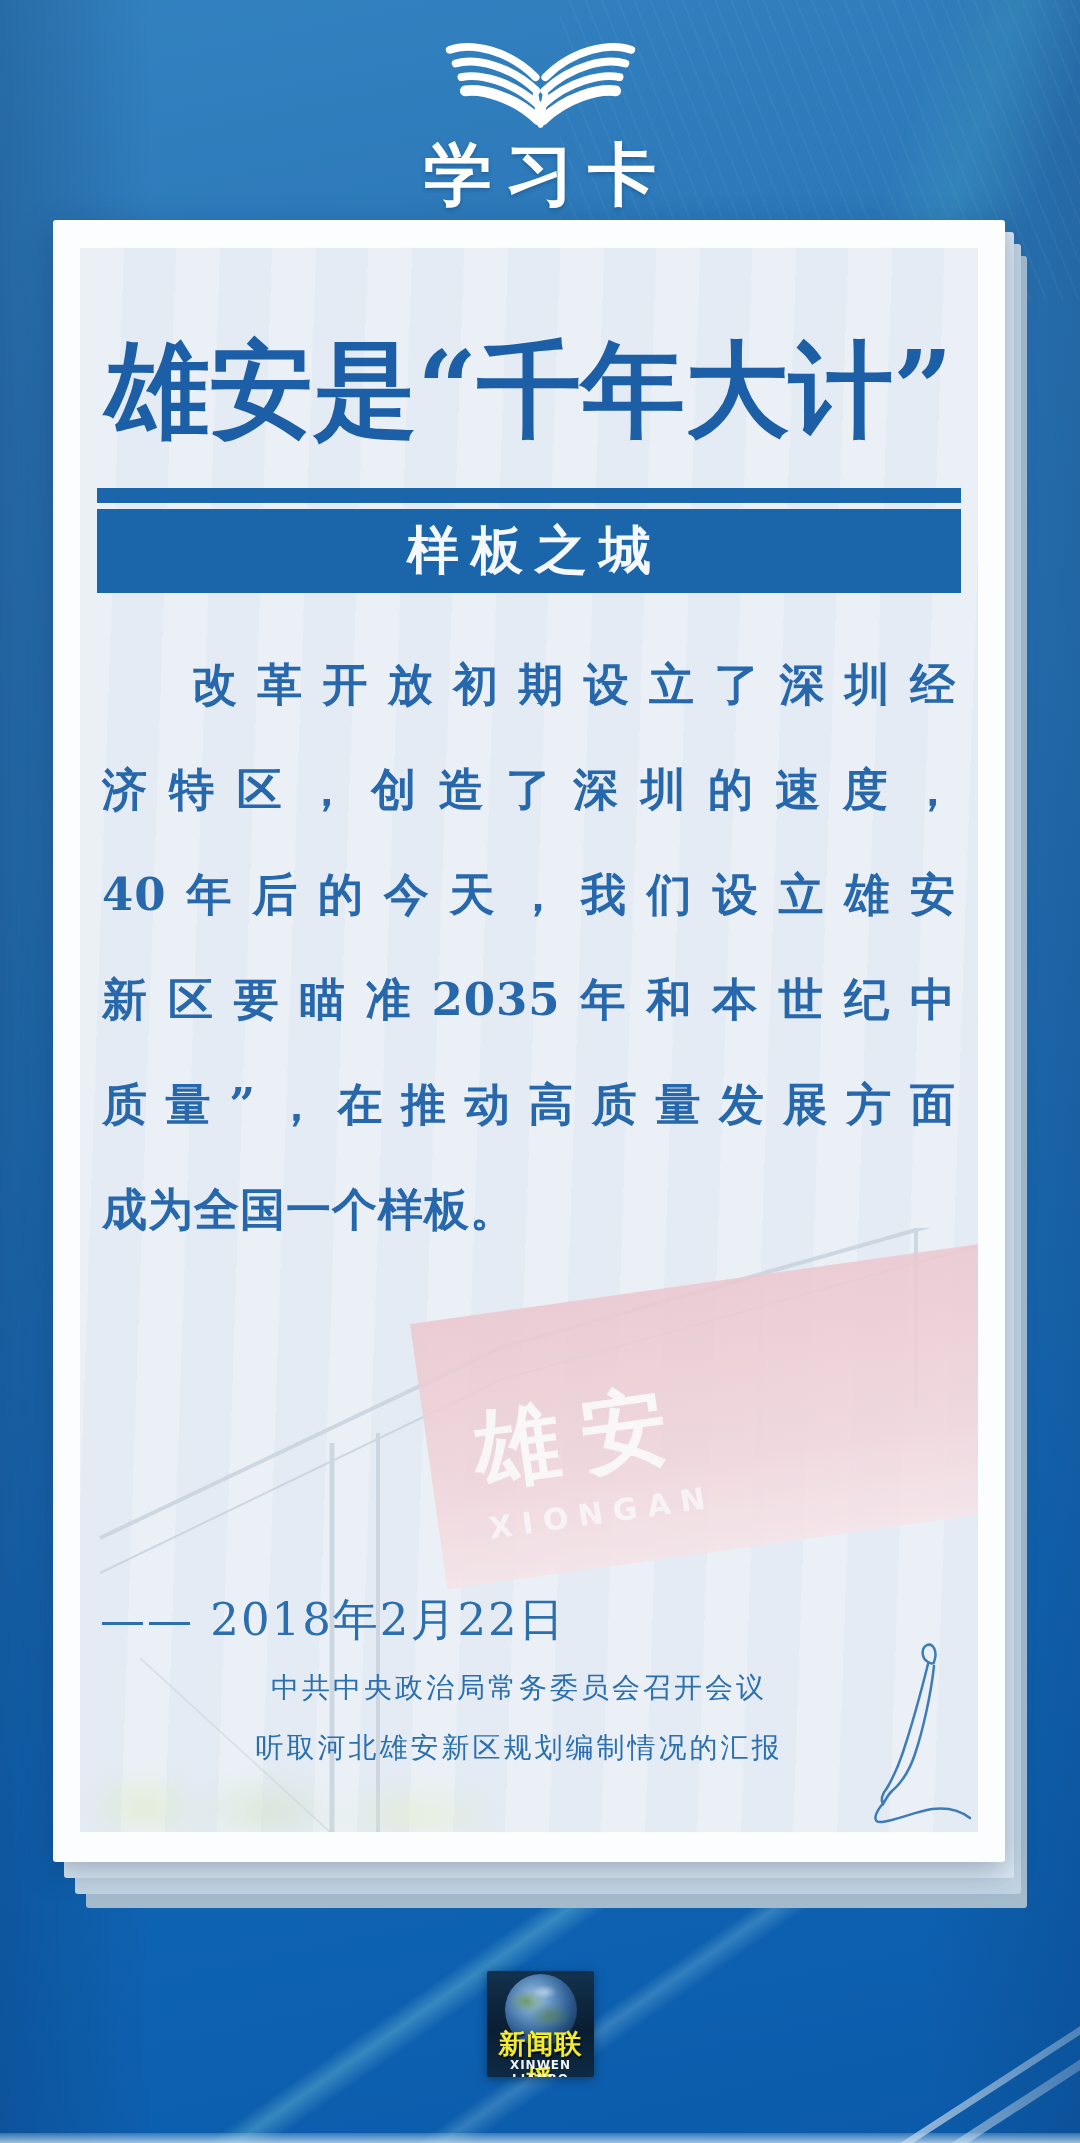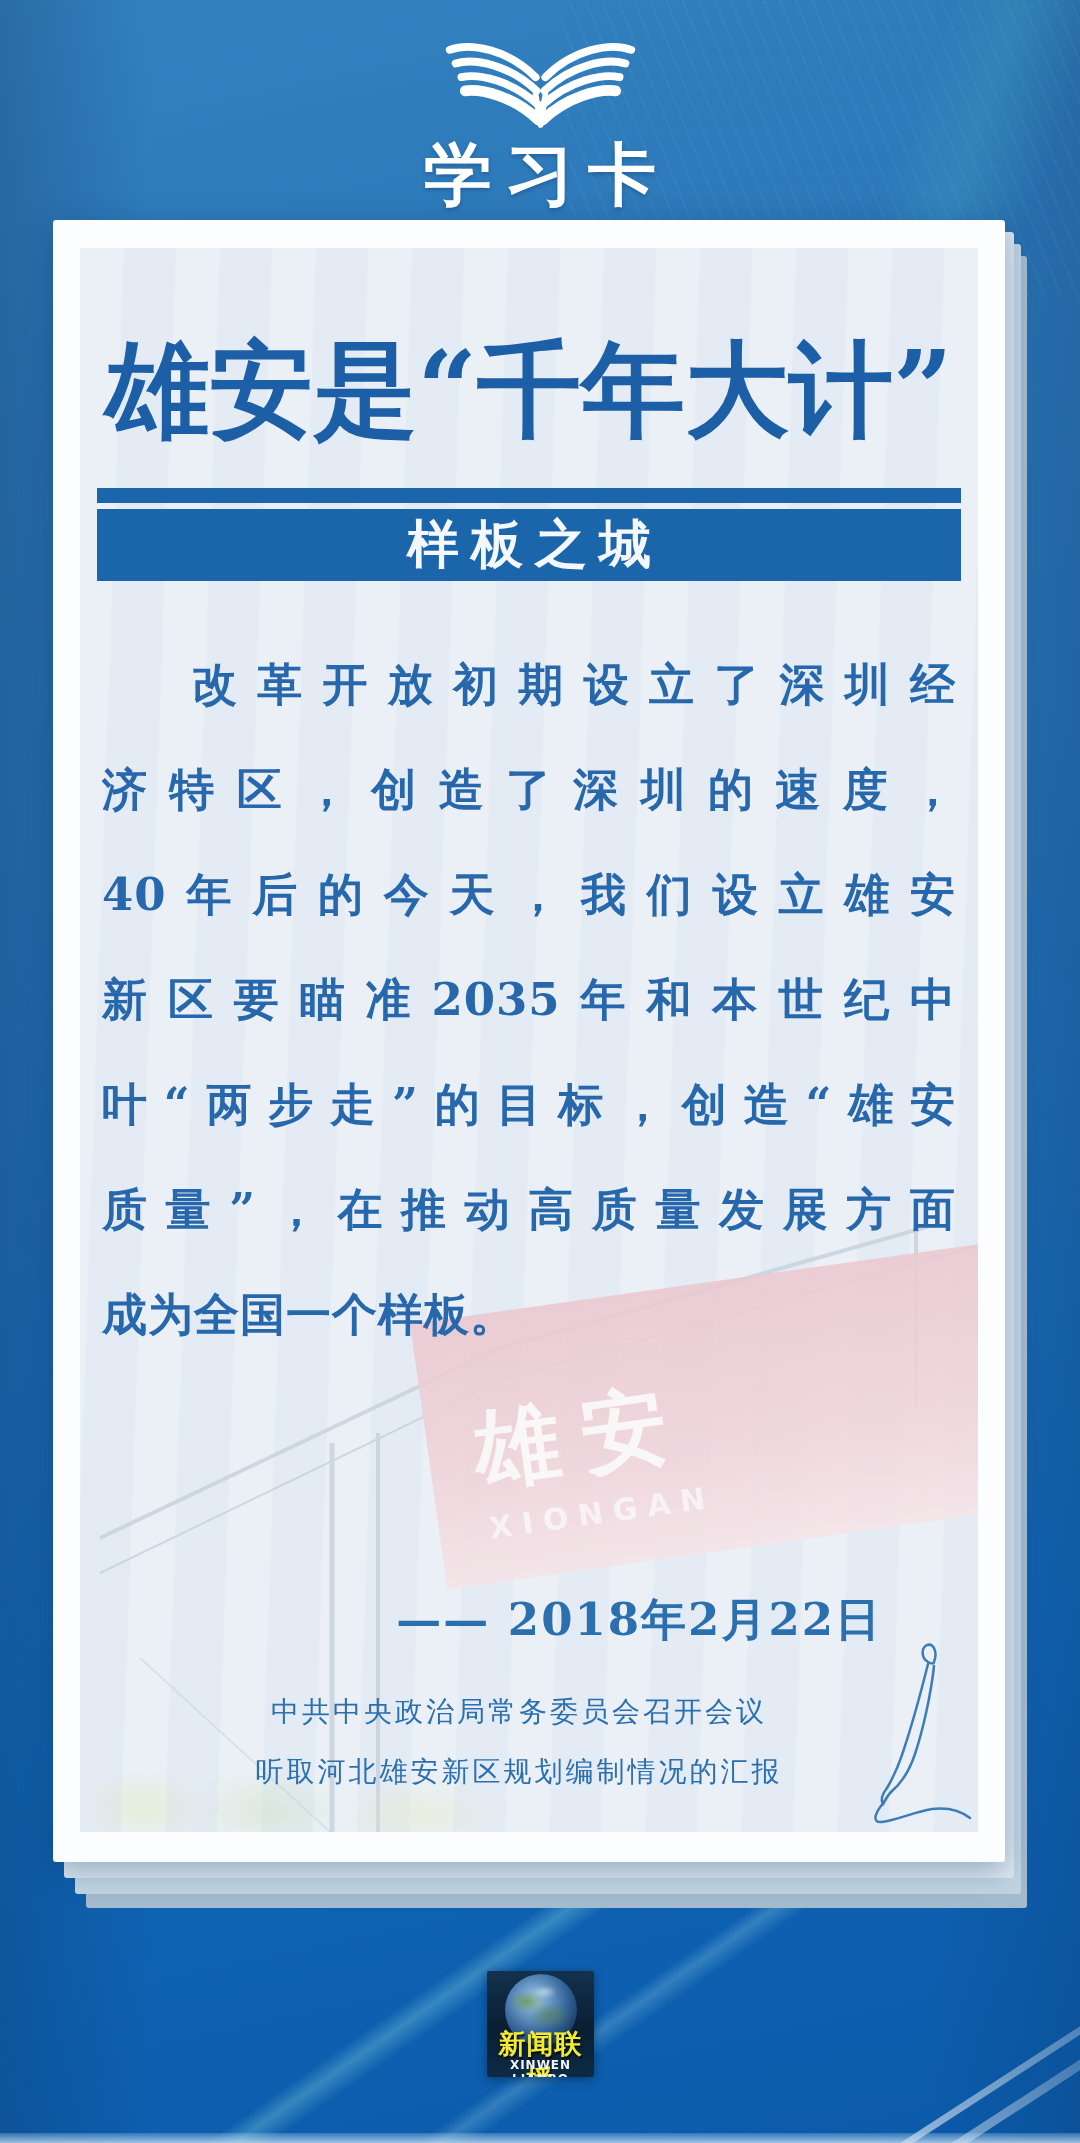--- a/index.html
+++ b/index.html
@@ -56,32 +56,32 @@
   .trees{position:absolute;left:8px;bottom:0;width:470px;height:100px;opacity:.5;filter:blur(7px);
     background:
       radial-gradient(90px 55px at 12% 75%,#dde9bb 0%,rgba(221,233,187,0) 70%),
       radial-gradient(110px 60px at 38% 80%,#cfe2c0 0%,rgba(207,226,192,0) 70%),
       radial-gradient(120px 55px at 70% 85%,#e4ecc6 0%,rgba(228,236,198,0) 72%);}
 
   
   .card-title{position:absolute;top:74px;left:0;right:0;text-align:center;
     font-size:104px;font-weight:bold;color:#1d5fa6;font-family:"DejaVu Serif",serif;}
   .banner-thin{position:absolute;top:240px;left:17px;right:17px;height:15px;background:#1b65ab;}
-  .banner-main{position:absolute;top:261px;left:17px;right:17px;height:72px;background:#1b65ab;
+  .banner-main{position:absolute;top:261px;left:17px;right:17px;height:84px;background:#1b65ab;
     display:flex;align-items:center;justify-content:center;}
   .banner-label{color:#f4f8fc;font-size:52px;font-weight:bold;letter-spacing:12px;text-indent:12px;
     font-family:"DejaVu Serif",serif;}
   .body-block{position:absolute;top:384px;left:22px;right:22px;color:#2767ac;
     font-family:"DejaVu Serif",serif;font-weight:600;font-size:45px;line-height:105px;}
   .body-line{text-align:justify;text-align-last:justify;letter-spacing:1px;}
   .body-line.first{text-indent:2em;}
   .body-line.last{text-align:right;text-align-last:left;}
 
   .attribution{position:absolute;left:20px;right:40px;top:1342px;color:#2b6fae;font-family:"DejaVu Serif",serif;}
-  .attr-date{text-align:right;padding-right:56px;font-size:45px;font-weight:700;margin-bottom:32px;letter-spacing:2px;}
+  .attr-date{padding-right:56px;font-size:45px;font-weight:400;margin-bottom:8px;letter-spacing:2px;}
   .attr-line{text-align:center;font-size:28px;font-weight:400;line-height:60px;letter-spacing:3px;}
 
   .pen-icon{position:absolute;right:2px;top:1392px;}
 
   
   .tv-logo{position:absolute;left:487px;top:1971px;width:107px;height:106px;overflow:hidden;border-radius:2px;
     background:linear-gradient(180deg,#13314e 0%,#0a1e32 55%,#0d2a45 100%);box-shadow:0 2px 10px rgba(5,25,50,.5);}
   .globe{position:absolute;left:18px;top:3px;width:72px;height:72px;border-radius:50%;
     background:radial-gradient(circle at 40% 36%,#a7c9e2 0%,#6b9ac7 25%,#35659a 52%,#16385c 80%,#0d2440 100%);}
   .globe::after{content:"";position:absolute;inset:0;border-radius:50%;
@@ -156,21 +156,20 @@
       <div class="banner-thin"></div>
       <div class="banner-main">
         <span class="banner-label">样板之城</span>
       </div>
 
       <div class="body-block">
         <div class="body-line first">改革开放初期设立了深圳经</div>
         <div class="body-line">济特区，创造了深圳的速度，</div>
         <div class="body-line">40年后的今天，我们设立雄安</div>
         <div class="body-line">新区要瞄准2035年和本世纪中</div>
-        <div class="body-line">叶“两步走”的目标，创造“雄安</div>
         <div class="body-line">质量”，在推动高质量发展方面</div>
         <div class="body-line last">成为全国一个样板。</div>
       </div>
 
       <div class="attribution">
         <div class="attr-date">—— 2018年2月22日</div>
         <div class="attr-line">中共中央政治局常务委员会召开会议</div>
         <div class="attr-line">听取河北雄安新区规划编制情况的汇报</div>
       </div>
 

